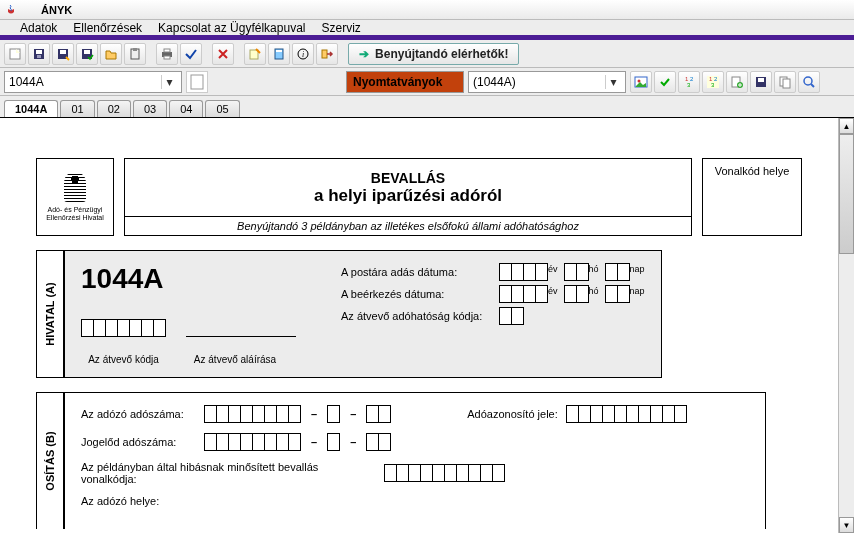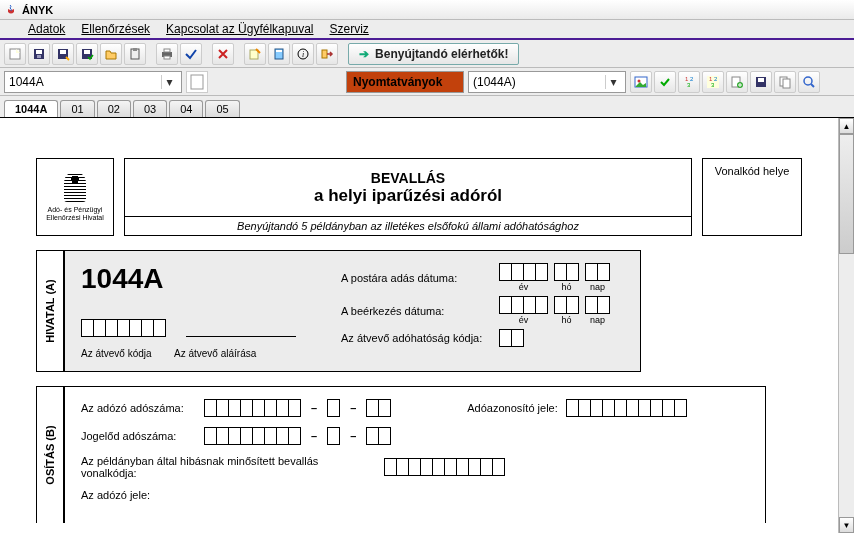--- a/index.html
+++ b/index.html
@@ -1,22 +1,22 @@
 <!DOCTYPE html>
 <html><head>
 <meta charset="utf-8">
 <style>
 * { box-sizing: border-box; margin: 0; padding: 0; }
 body { font-family: Arial, sans-serif; font-size: 12px; background: #ededed; width: 854px; height: 533px; overflow: hidden; }
 
-.titlebar { background: linear-gradient(#fff, #eaeaea); height: 20px; display: flex; align-items: center; padding: 0 4px; border-bottom: 1px solid #bbb; }
+.titlebar { background: linear-gradient(#fff, #eaeaea); height: 20px; display: flex; align-items: center; padding: 0 4px; border-bottom: 1px solid #bbb; gap: 19px; }
 .titlebar .cup { width: 14px; height: 14px; margin-right: 4px; display:flex; align-items:center; justify-content:center; }
 .titlebar .title { font-weight: bold; font-size: 11px; }
 
-.menubar { background: #ededed; height: 20px; display: flex; align-items: center; padding: 0 20px; border-bottom: 2px solid #4c1d95; font-size: 12px; text-decoration: underline; }
+.menubar { background: #ededed; height: 20px; display: flex; align-items: center; padding: 0 12px; border-bottom: 5px solid #4c1d95; font-size: 12px; }
 .menubar .menu-item { padding: 0 8px; cursor: pointer; }
 
 .toolbar { background: #ededed; height: 28px; display: flex; align-items: center; padding: 0 4px; border-bottom: 1px solid #bbb; gap: 2px; }
 .tool-btn { width: 22px; height: 22px; border: 1px solid #ccc; background: linear-gradient(#fff,#e6e6e6); border-radius: 2px; display: flex; align-items: center; justify-content: center; cursor: pointer; }
 .tool-sep { width: 6px; }
 .update-btn { height: 22px; border: 1px solid #7aa; background: linear-gradient(#fff,#e6e6e6); border-radius: 2px; display: flex; align-items: center; padding: 0 10px; cursor: pointer; font-weight: bold; color: #222; gap:6px; }
 .update-btn .arrow { color: #1a7; font-weight: bold; }
 
 .secondbar { background: #ededed; height: 28px; display: flex; align-items: center; padding: 0 4px; border-bottom: 1px solid #bbb; gap: 4px; }
 .combo { height: 22px; border: 1px solid #999; background: #fff; display: flex; align-items: center; padding: 0 4px; font-size: 12px; }
@@ -55,28 +55,28 @@
 
 .row2 { margin-top:14px; display:flex; }
 .vlabel { width:28px; border:1.5px solid #000; display:flex; align-items:center; justify-content:center; }
 .vlabel span { transform: rotate(-90deg); font-weight:bold; font-size:11px; white-space:nowrap; }
 .section-a { flex:1; border:1.5px solid #000; background:#ececec; padding:12px 16px; display:flex; }
 .section-a .left { width:260px; }
 .form-code { font-size:28px; font-weight:bold; margin-bottom:24px; }
 .small-boxes { display:flex; }
 .small-boxes .cell { width:13px; height:18px; border:1px solid #000; background:#fff; margin-left:-1px; }
 .small-boxes .cell:first-child { margin-left:0; }
-.under-label { font-size:10px; margin-top:11px; }
+.under-label { font-size:10px; text-align:center; margin-top:17px; }
 .sig-line { display:inline-block; border-bottom:1px solid #000; width:110px; margin-left:12px; height:18px; vertical-align:bottom; }
 .left-bottom { display:flex; align-items:flex-end; }
 .section-a .right { flex:1; font-size:11px; }
 .field-row { display:flex; align-items:center; margin-bottom:4px; gap:8px; }
 .field-label { width:150px; }
 .date-group { display:flex; gap:6px; align-items:flex-start; }
-.date-sub { display:flex; flex-direction:column; align-items:center; }
+.date-sub { display:flex; flex-direction:row; align-items:flex-start; }
 .date-sub .lbl { font-size:9px; margin-top:1px; }
 
 .row3 { margin-top:14px; display:flex; }
 .section-b { flex:1; border:1.5px solid #000; padding:12px 16px; font-size:11px; }
 .section-b .brow { display:flex; align-items:center; margin-bottom:10px; gap:8px; flex-wrap:wrap; }
 .section-b .blabel { width:115px; }
 .dash { padding:0 2px; font-weight:bold; }
 
 svg { display:block; }
 </style>
@@ -285,21 +285,21 @@
       <div class="box logo-box">
         <div class="logo-shape"></div>
         <div>Adó- és Pénzügyi</div>
         <div>Ellenőrzési Hivatal</div>
       </div>
       <div class="box title-box" style="width:516px">
         <div class="title-main">
           <div class="line1">BEVALLÁS</div>
           <div class="line2">a helyi iparűzési adóról</div>
         </div>
-        <div class="title-sub">Benyújtandó 5 példányban az illetékes elsőfokú állami adóhatósághoz</div>
+        <div class="title-sub">Benyújtandó 3 példányban az illetékes elsőfokú állami adóhatósághoz</div>
       </div>
       <div class="box barcode-box">
         <span>Vonalkód helye</span>
       </div>
     </div>
 
     <div class="row2" style="width:605px">
       <div class="vlabel">
         <span>HIVATAL (A)</span>
       </div>
@@ -465,19 +465,19 @@
               <div class="cell"></div>
               <div class="cell"></div>
               <div class="cell"></div>
               <div class="cell"></div>
               <div class="cell"></div>
               <div class="cell"></div>
               <div class="cell"></div>
             </div>
         </div>
         <div class="brow">
-          <div class="blabel">Az adózó jele:</div>
+          <div class="blabel">Az adózó helye:</div>
         </div>
       </div>
     </div>
 
   </div>
 </div>
 
 </body></html>

